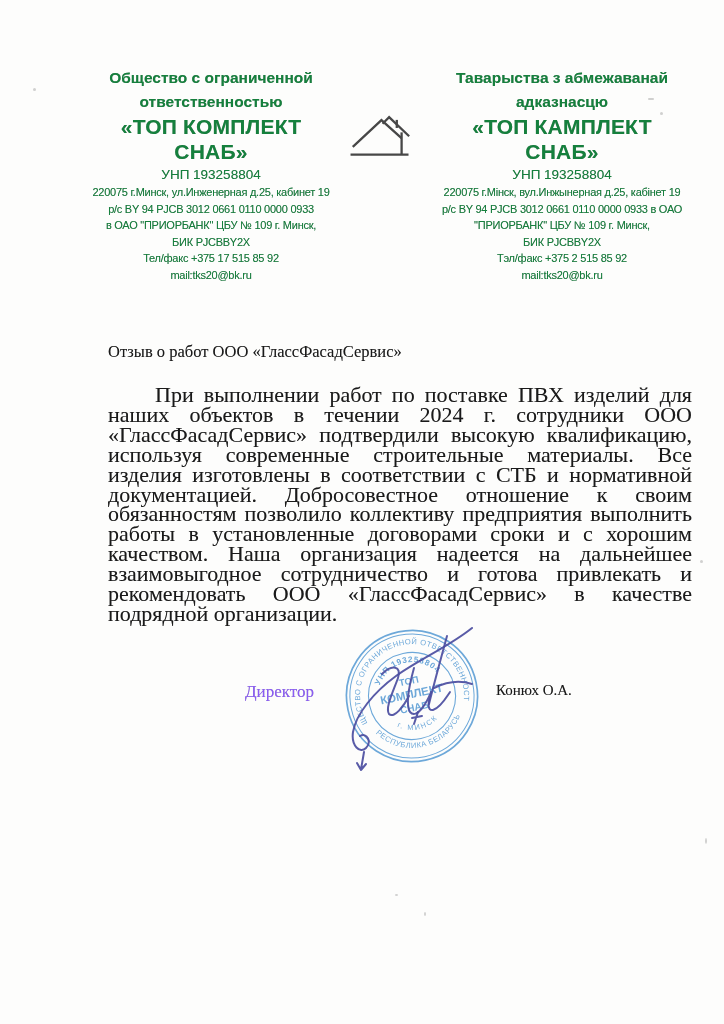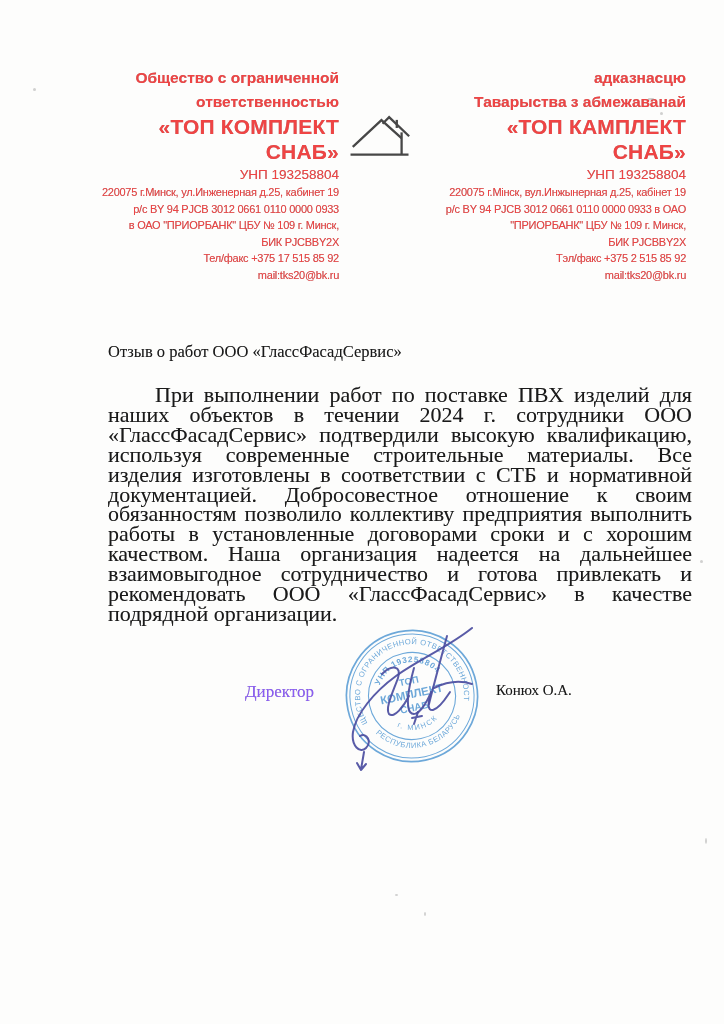--- a/index.html
+++ b/index.html
@@ -2,21 +2,21 @@
 <html><head>
 <meta charset="utf-8">
 <style>
   html,body{margin:0;padding:0;}
   body{background:#e8e8e8;font-family:"Liberation Sans",sans-serif;}
   .page{
     position:relative;width:724px;height:1024px;margin:0 auto;
     background:#fdfdfc;overflow:hidden;color:#222;
   }
   
-  .lh-col{position:absolute;top:66px;text-align:right;color:#ef4444;
+  .lh-col{position:absolute;top:66px;text-align:center;color:#15803d;
           text-shadow:0 0 .5px rgba(40,40,40,.4);}
   .lh-left{left:83px;width:256px;}
   .lh-right{left:438px;width:248px;}
   .org-type{font-size:15.5px;font-weight:700;line-height:24px;}
   .org-name{font-size:21px;font-weight:700;line-height:25px;letter-spacing:.2px;}
   .org-unp{font-size:13.5px;line-height:19px;margin-top:1px;}
   .addr-line{font-size:11px;line-height:16.5px;letter-spacing:-.25px;white-space:nowrap;}
   .logo-box{position:absolute;left:344px;top:106px;width:72px;height:56px;}
   
   .doc-title{
@@ -72,22 +72,22 @@
     <svg viewBox="0 0 75 55" width="72" height="56" aria-hidden="true">
       <path d="M 10,40 L 39,13 L 59,31"></path>
       <path d="M 41,16 L 47,10 L 67,29"></path>
       <path d="M 55,14 L 55,20"></path>
       <path d="M 60,27 L 60,48"></path>
       <path d="M 8,49 L 66,49"></path>
     </svg>
   </div>
 
   <div class="lh-col lh-right">
+    <div class="org-type">Таварыства з абмежаванай</div>
     <div class="org-type">адказнасцю</div>
-    <div class="org-type">Таварыства з абмежаванай</div>
     <div class="org-name">«ТОП КАМПЛЕКТ СНАБ»</div>
     <div class="org-unp">УНП 193258804</div>
     <div class="addr-line">220075 г.Мінск, вул.Инжынерная д.25, кабінет 19</div>
     <div class="addr-line">р/с BY 94 PJCB 3012 0661 0110 0000 0933 в ОАО</div>
     <div class="addr-line">"ПРИОРБАНК" ЦБУ № 109 г. Минск,</div>
     <div class="addr-line">БИК PJCBBY2X</div>
     <div class="addr-line">Тэл/факс +375 2 515 85 92</div>
     <div class="addr-line">mail:tks20@bk.ru</div>
   </div>
 

